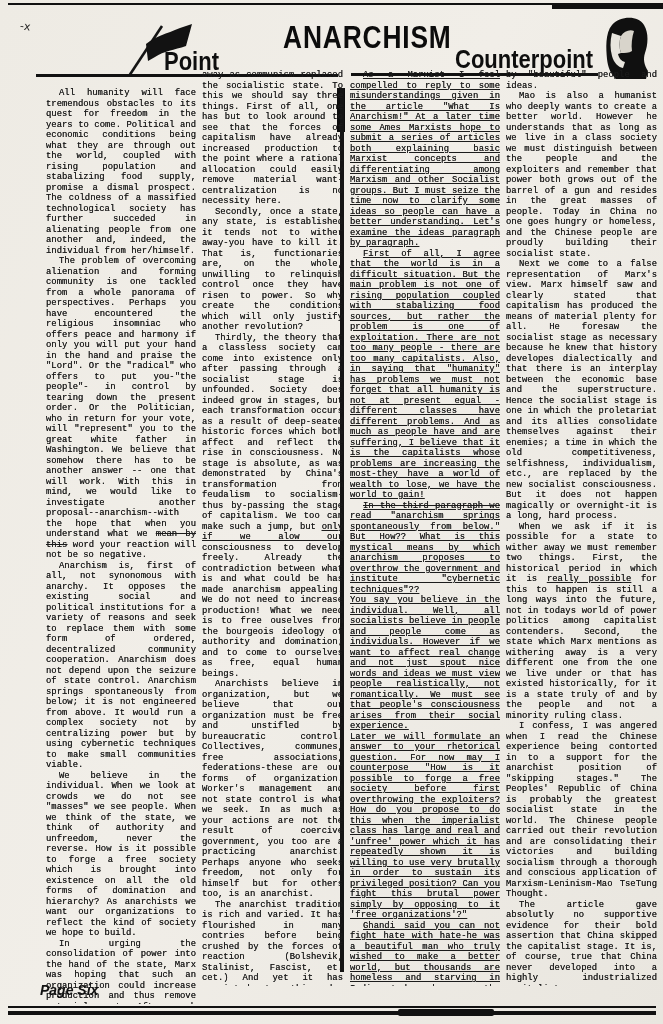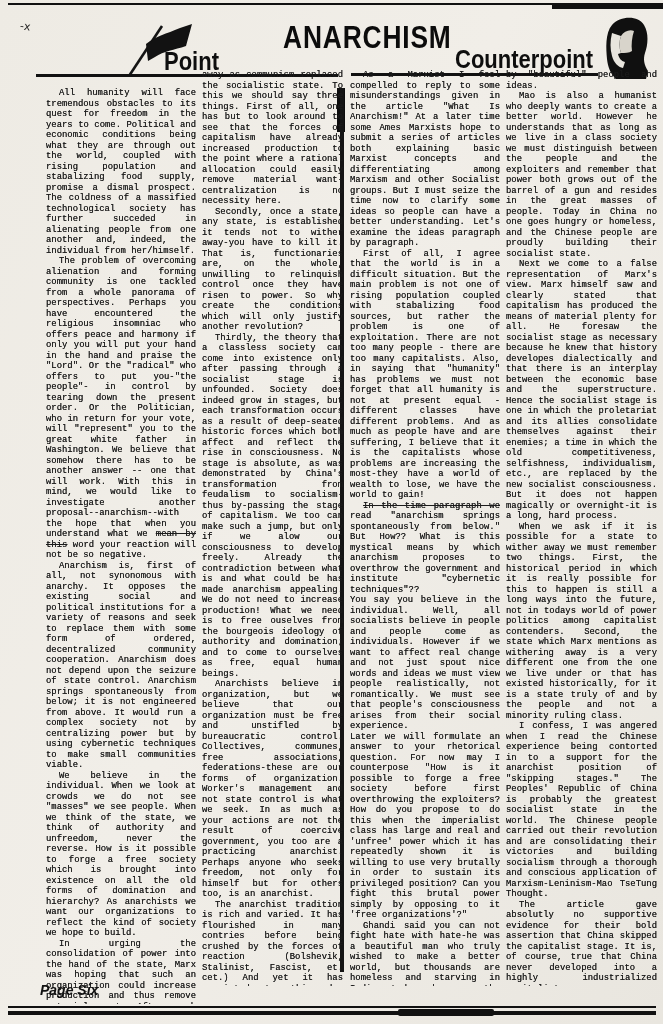--- a/index.html
+++ b/index.html
@@ -41,26 +41,26 @@
   .head-icon{position:absolute;left:596px;top:15px;width:54px;height:66px;}
   
   .col{
     position:absolute;top:70px;height:916px;overflow:hidden;
     font-family:"Liberation Mono","DejaVu Sans Mono",monospace;
     font-size:8.9px;line-height:10.5px;text-align:justify;
     color:#1c1c1c;text-shadow:0 0 .4px rgba(25,25,25,.85);
   }
   .col-a{left:46px;top:88px;width:150px;}
   .col-b{left:202px;width:141px;}
-  .col-c{left:350px;width:150px;}
+  .col-c{left:350px;width:150px;text-decoration:underline;}
   .col-d{left:506px;width:151px;}
   .col p{margin:0;text-indent:13px;}
   .col p.noindent{text-indent:0;}
   .col span.strike{text-decoration:line-through;}
-  .col span.underline{margin-top:44px;}
+  .col span.underline{text-decoration:underline;margin-top:44px;}
   
   .page-number{
     position:absolute;left:40px;top:982px;
     font-family:Liberation Sans, sans-serif;font-style:italic;font-weight:700;
     font-size:14px;color:#111;
   }
 </style>
 </head>
 <body>
 
@@ -100,21 +100,21 @@
   <div class="col col-b">
       <p class="noindent"><span>away as communism replaced the socialistic state. To this we should say three things. First of all, one has but to look around to see that the forces of capitalism have already increased production to the point where a rational allocation could easily remove material want-centralization is no necessity here.</span></p>
       <p><span>Secondly, once a state, any state, is established it tends not to wither away-you have to kill it.  That is, functionaries are, on the whole, unwilling to relinquish control once they have risen to power.  So why create the conditions which will only justify another revolution?</span></p>
       <p><span>Thirdly, the theory that a classless society can come into existence only after passing through a socialist stage is unfounded. Society does indeed grow in stages, but each transformation occurs as a result of deep-seated historic forces which both affect and reflect the rise in consciousness.  No stage is absolute, as was demonstrated by China's transformation from feudalism to socialism-thus by-passing the stage of capitalism. We too can make such a jump, but </span><span class="underline">only if we alow our</span><span> consciousness to develop freely.  Already the contradiction between what is and what could be has made anarchism appealing.  We do not need to increase production!  What we need is to free ouselves from the bourgeois ideology of authority and domination; and to come to ourselves as free, equal human beings.</span></p>
       <p><span>Anarchists believe in organization, but we believe that our organization must be free and unstifled by bureaucratic control. Collectives, communes, free associations, federations-these are our forms of organization.  Worker's management and not state control is what we seek. In as much as your actions are not the result of coercive government, you too are a practicing anarchist. Perhaps anyone who seeks freedom, not only for himself but for others too, is an anarchist.</span></p>
       <p><span>The anarchist tradition is rich and varied. It has flourished in many contries before being crushed by the forces of reaction (Bolshevik, Stalinist, Fascist, et. cet.)  And yet it has persisted to this day within groups which cherish freedom and self-determination above conformity and submission.  In the months to come we will be  taking a closer glimpse at  various</span></p>
     </div>
   <div class="col col-c">
       <p><span>As a Marxist I feel compelled to reply to some misunderstandings given in the article "What Is Anarchism!" At a later  time some  Ames Marxists  hope to  submit a series of articles both explaining basic Marxist concepts and differentiating among Marxism and other Socialist groups.  But I must seize the time now to clarify some ideas so people can have a better understanding.   Let's examine the ideas paragraph by paragraph.</span></p>
       <p><span>First of all, I agree that the world is in a difficult situation.  But the main problem is not one of rising population coupled with stabalizing food sources, but rather the problem is one of exploitation.  There are not too many people - there are too many capitalists.  Also, in saying that "humanity" has problems we must not forget that all humanity is not at present equal - different classes have different problems.  And as much as people have and are suffering, I believe that it is the capitalists whose problems are increasing the most-they have a world of wealth to lose, we have the world to gain!</span></p>
-      <p><span class="strike">In the time paragraph we</span><span> read "anarchism springs spontaneously from below."  But How?? What is this mystical means by which anarchism proposes to overthrow the government and institute "cybernetic techniques"??</span></p>
+      <p><span class="strike">In the third paragraph we</span><span> read "anarchism springs spontaneously from below."  But How?? What is this mystical means by which anarchism proposes to overthrow the government and institute "cybernetic techniques"??</span></p>
       <p class="noindent"><span>You say you believe in the individual.  Well, all socialists believe  in people and people come as individuals.   However if we want to affect real change and not just spout nice words and ideas we must view people realistically, not romantically.   We must see that people's consciousness arises from their social experience.</span></p>
       <p class="noindent"><span>Later we will formulate an answer to your rhetorical question.   For now may I counterpose "How is it possible to forge a free society before first overthrowing the exploiters?  How do you propose to do this when the imperialist class has large and real and 'unfree' power which it has repeatedly shown it is willing to use very brutally in order to sustain its privileged position?   Can you fight this brutal power simply by opposing to it 'free organizations'?"</span></p>
       <p><span>Ghandi said you can not fight hate with hate-he was a beautiful man who truly wished to make a  better world, but thousands are homeless and starving in India today because the powers that be are not moved</span></p>
     </div>
   <div class="col col-d">
       <p class="noindent"><span>by "beautiful" people and ideas.</span></p>
       <p><span>Mao is also a humanist who deeply wants to create a better world.  However he understands that as long as we live in a class society we must distinguish between the people and the exploiters and remember that power both grows out of the barrel of a gun and resides in the great masses of people.  Today in China no one goes hungry or homeless, and the Chinese people are proudly building their socialist state.</span></p>
       <p><span>Next we come to a false representation of Marx's view.  Marx himself saw and clearly stated that capitalism has produced the means of material plenty for all. He foresaw the socialist stage as necessary because he knew that history developes dialectically and that there is an interplay between the economic base and the superstructure.   Hence the socialist stage is one in which the proletariat and its allies consolidate themselves against their enemies;  a time in which the old competitiveness, selfishness, individualism, etc., are replaced by the new socialist consciousness. But it does not happen magically or overnight-it is a long, hard process.</span></p>
       <p><span>When we ask if it is possible for a state to wither away we must remember two things.  First, the historical period in which it is </span><span class="underline">really possible</span><span> for this to happen is still a long ways into the future, not in todays world of power politics among capitalist contenders.  Second, the state which Marx mentions as withering away is a very different one from the one we live under or that has existed historically, for it is a state truly of and by the people and not a minority ruling class.</span></p>
       <p><span>I confess, I was angered when I read the Chinese experience being contorted in to a support for the anarchist position of "skipping stages."  The Peoples' Republic of China is probably the greatest socialist state in the world.  The Chinese people carried out their revolution and are consolidating their victories and building socialism through a thorough and conscious application of Marxism-Leninism-Mao TseTung Thought.</span></p>

